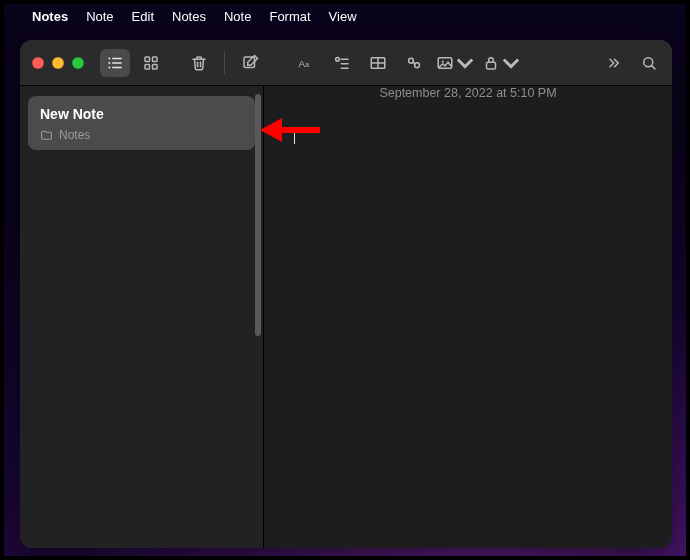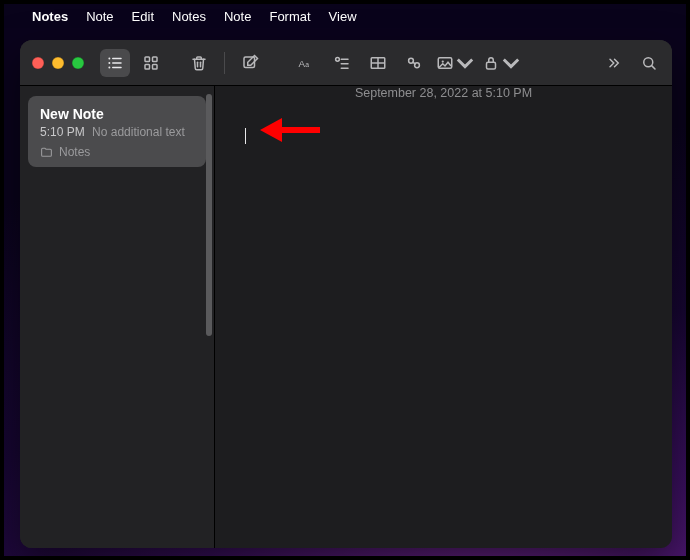--- a/index.html
+++ b/index.html
@@ -71,21 +71,21 @@
   .tb-sep { width:1px; height:22px; background:#4a4a4c; margin:0 4px; }
   .tb-grow { flex: 0 0 6px; }
 
   
   .body {
     flex: 1;
     display: flex;
     min-height: 0;
   }
   .sidebar {
-    width: 195px;
+    width: 244px;
     background: #222224;
     border-right: 1px solid #000;
     padding: 10px 8px;
     position: relative;
   }
   .note-card {
     background: #4b4b4d;
     border-radius: 8px;
     padding: 10px 12px 8px 12px;
     color: #e8e8ea;
@@ -276,24 +276,20 @@
             <line x1="20" y1="20" x2="15.5" y2="15.5"></line>
           </g>
         </svg>
     </div>
   </div>
 
   <div class="body">
     <div class="sidebar">
       <div class="note-card">
         <div class="note-title">New Note</div>
-        <div class="note-sub">
-          <span>5:10 PM</span>
-          <span class="preview">No additional text</span>
-        </div>
         <div class="note-folder">
           <svg viewBox="0 0 24 24">
               <path d="M3 6a2 2 0 0 1 2-2h4l2 2h8a2 2 0 0 1 2 2v9a2 2 0 0 1-2 2H5a2 2 0 0 1-2-2z" fill="none" stroke="currentColor" stroke-width="2"></path>
             </svg>
           <span>Notes</span>
         </div>
       </div>
       <div class="sidebar-scroll"></div>
     </div>
 

